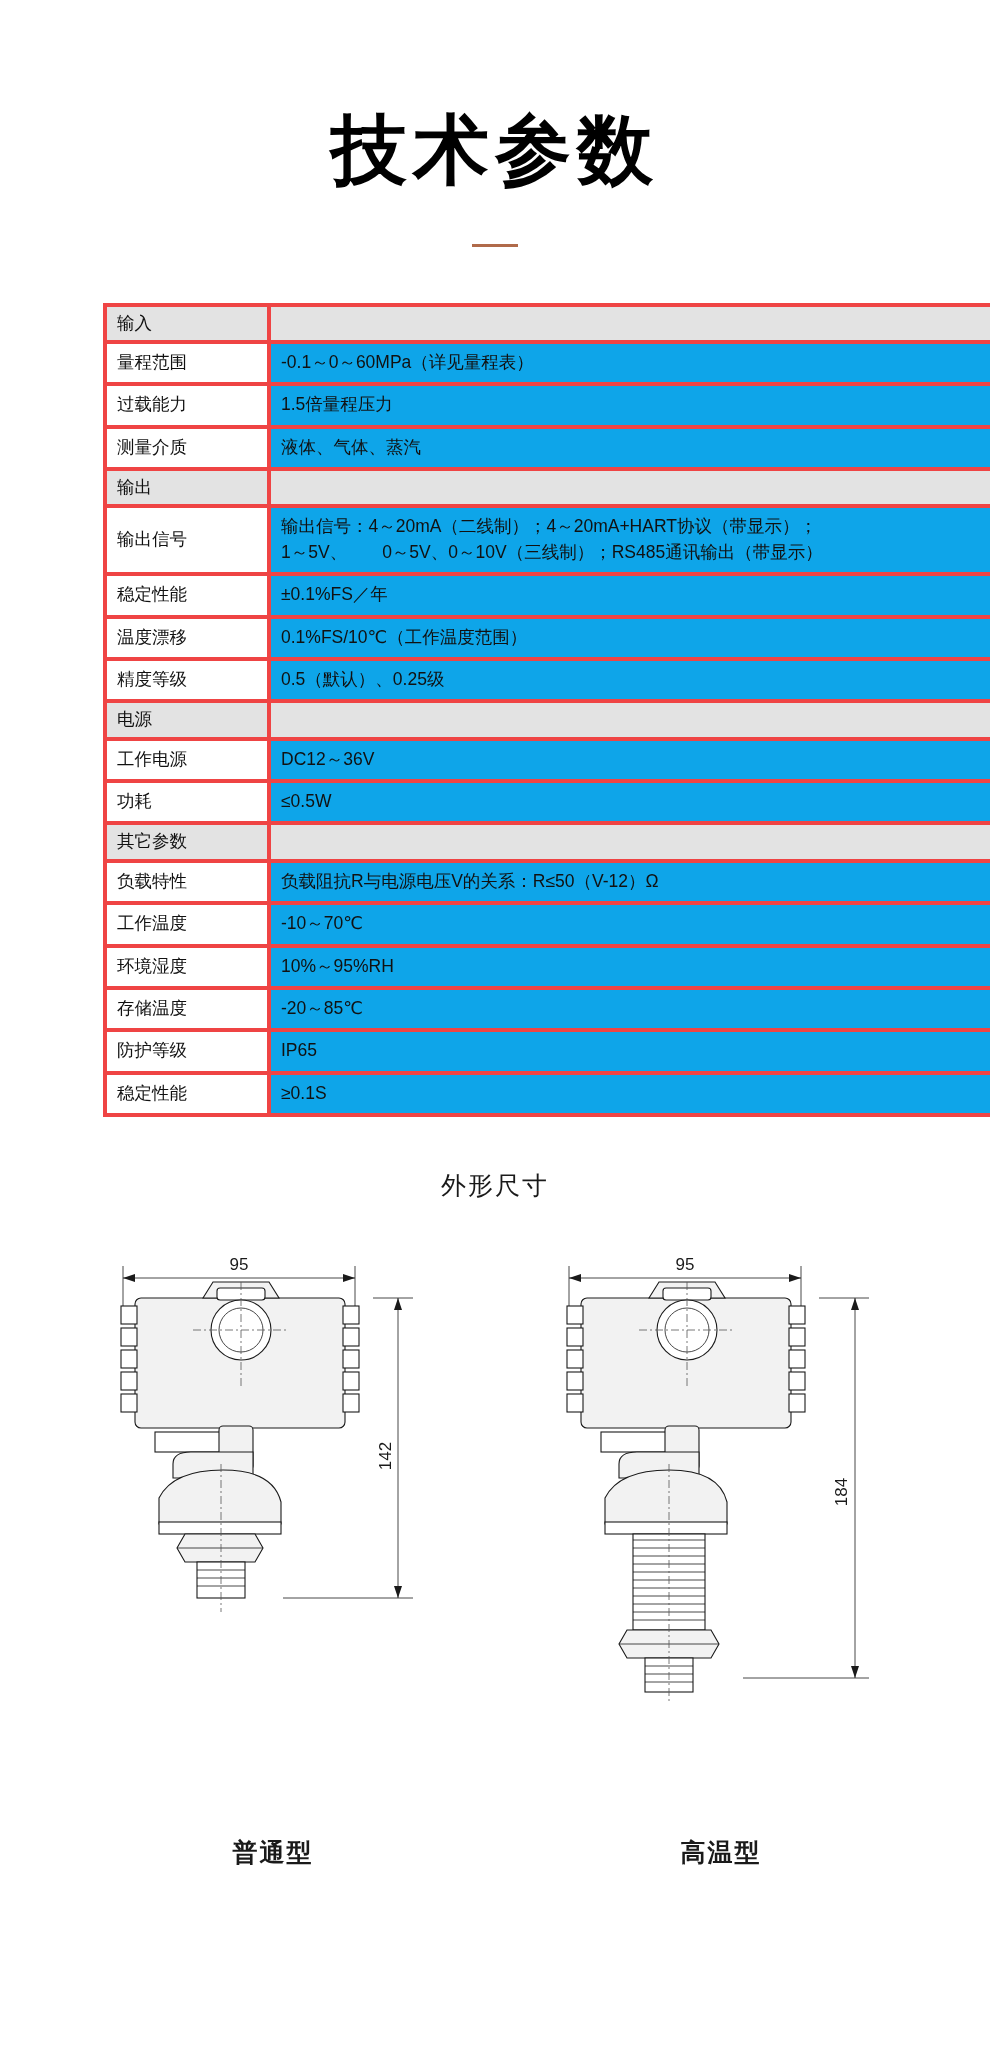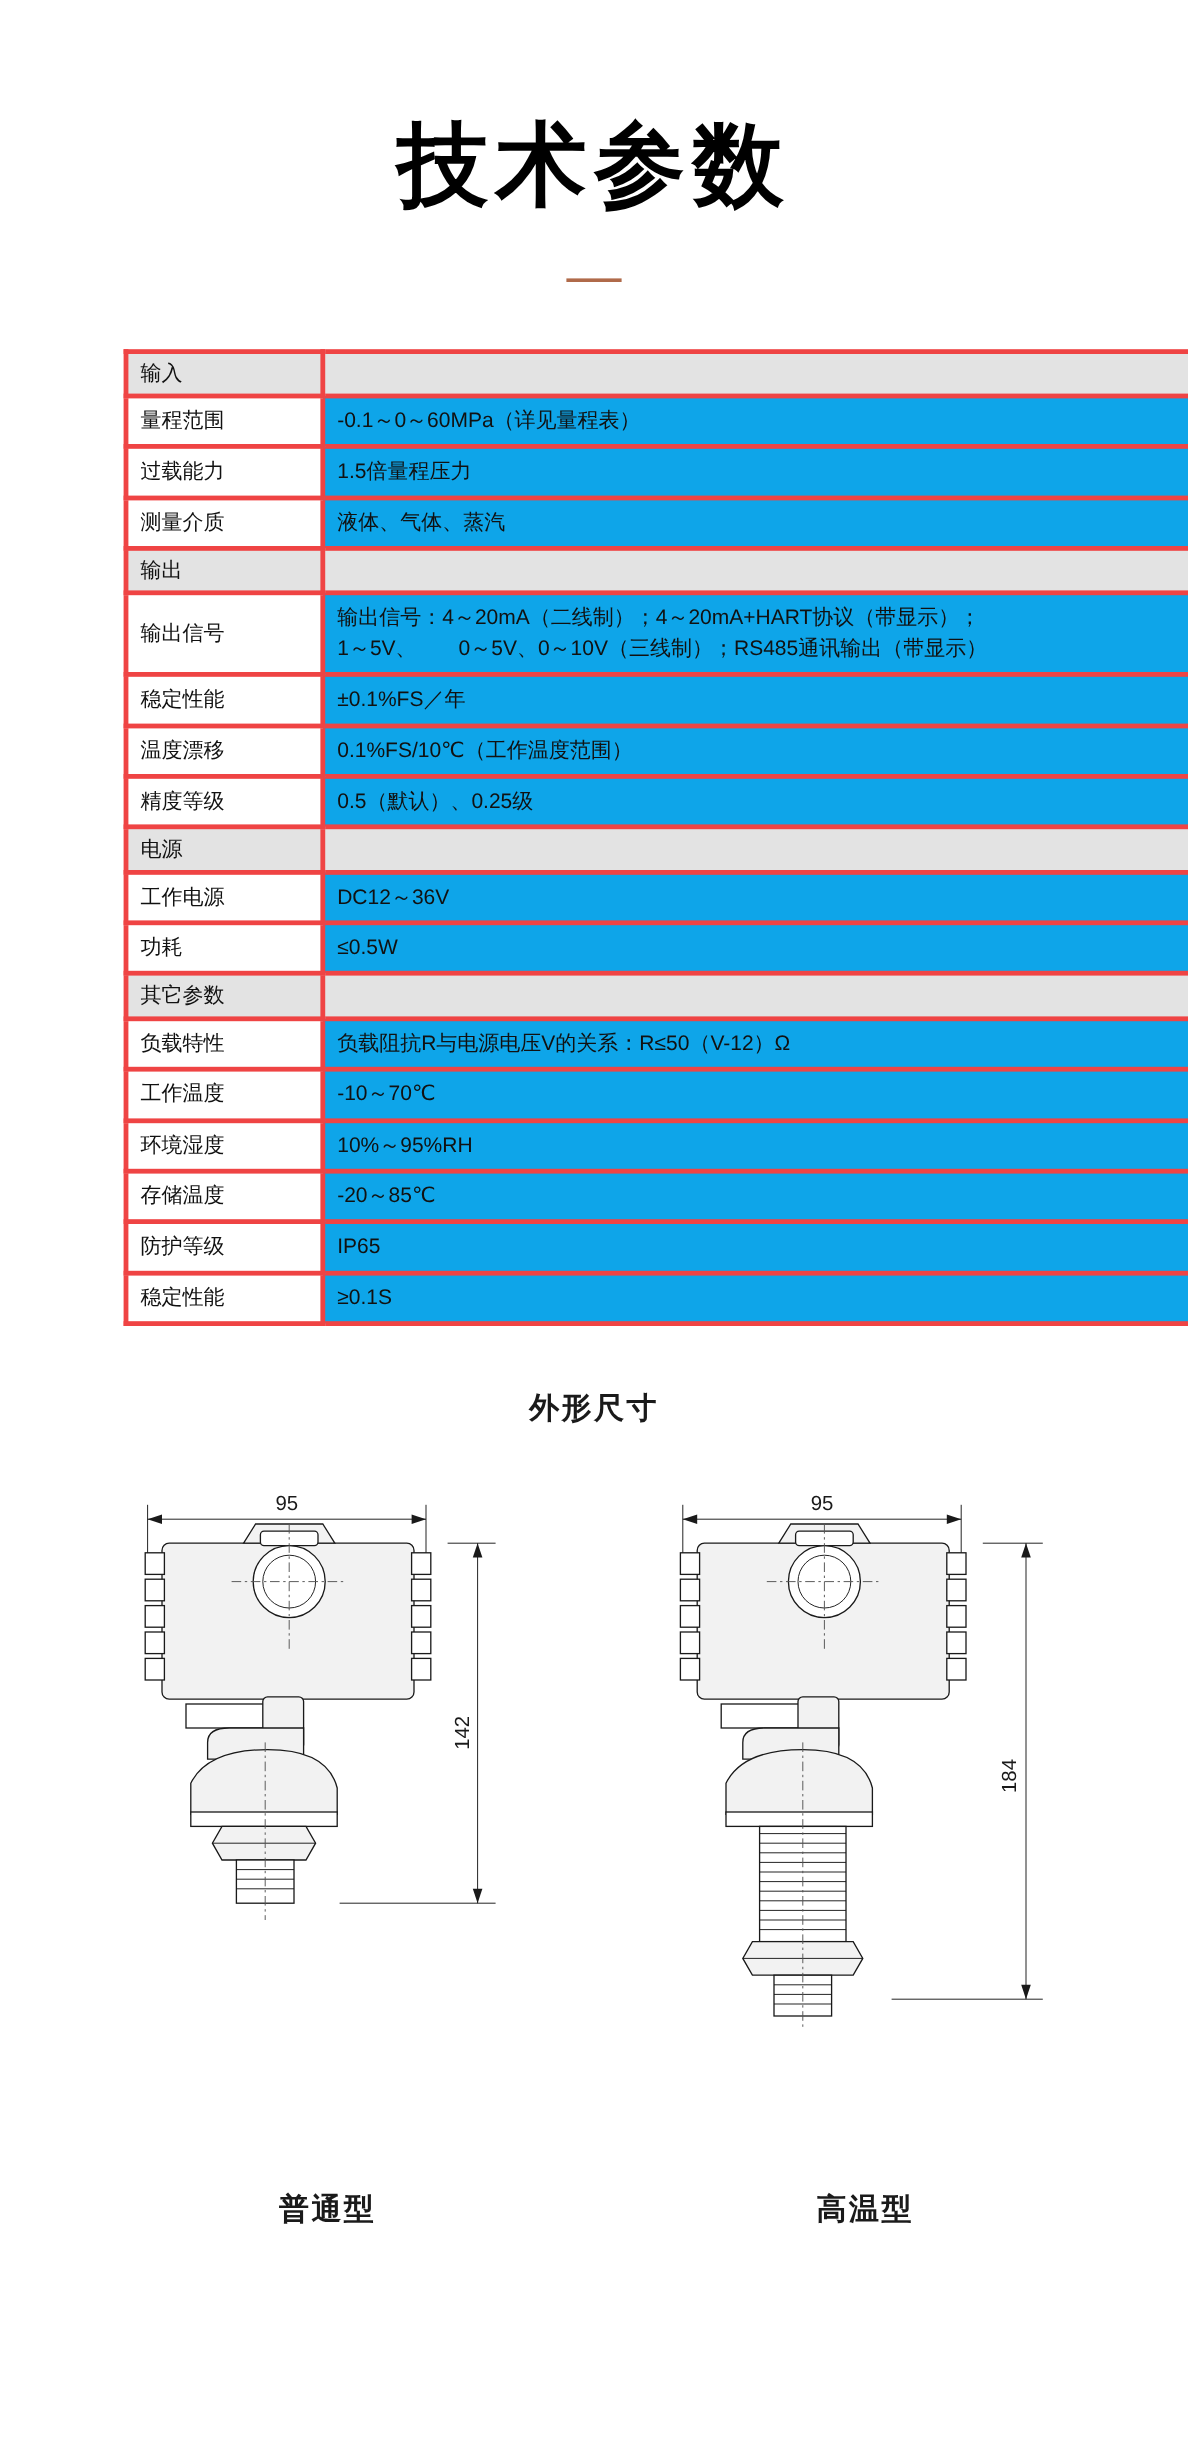--- a/index.html
+++ b/index.html
@@ -9,21 +9,21 @@
   }
   body {
     width: 990px;
     min-height: 2051px;
     font-family: "Liberation Sans", "DejaVu Sans", sans-serif;
     color: #1a1a1a;
     position: relative;
   }
   .page {
     width: 844px;
-    margin: 0 auto;
+    margin: 12px auto;
     position: relative;
   }
   
   .title-block {
     text-align: center;
     padding-top: 96px;
   }
   .main-title {
     font-size: 76px;
     font-weight: bold;
@@ -71,21 +71,21 @@
   td.v {
     background: #0ea5e9;
   }
   .two-line {
     line-height: 1.7;
   }
   
   .dim-title {
     text-align: center;
     font-size: 25px;
-    font-weight: bold;
+    font-weight: normal;
     margin-top: 52px;
     letter-spacing: 2px;
   }
   .drawings {
     display: flex;
     justify-content: space-around;
     margin-top: 24px;
     gap: 48px;
   }
   .drawing-col {

